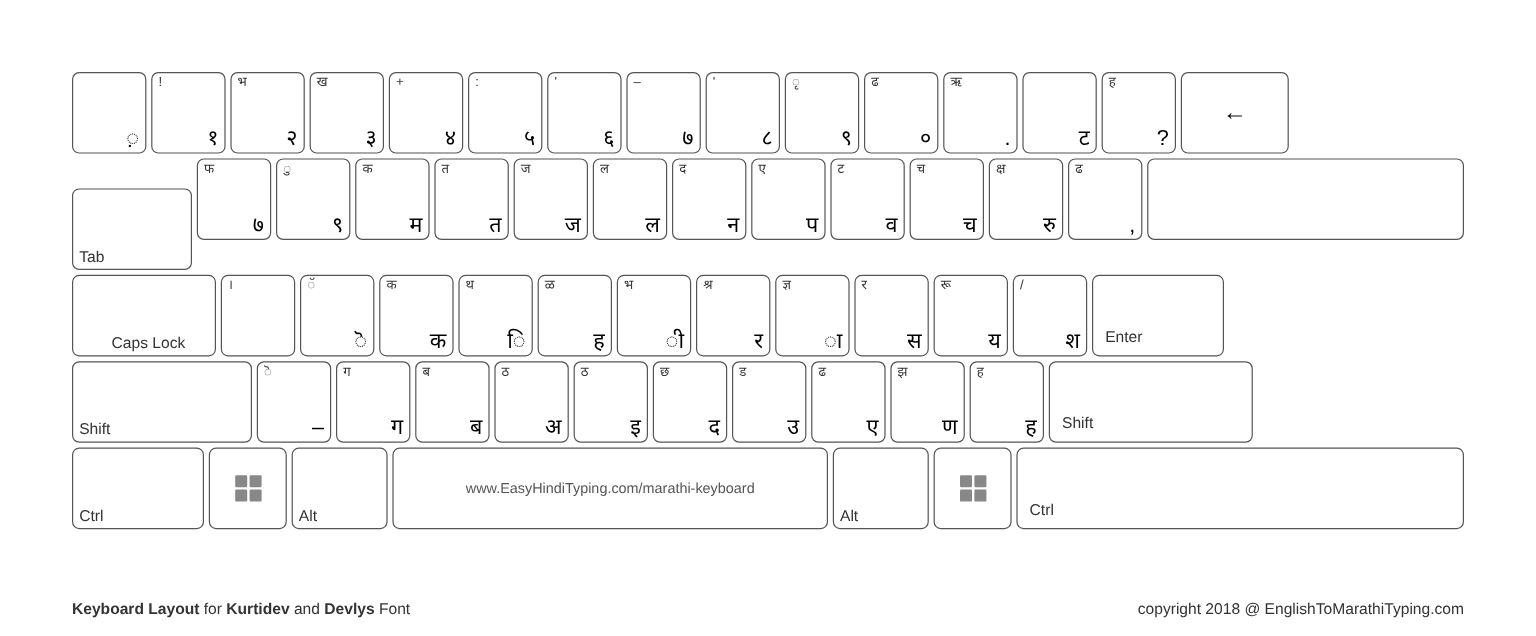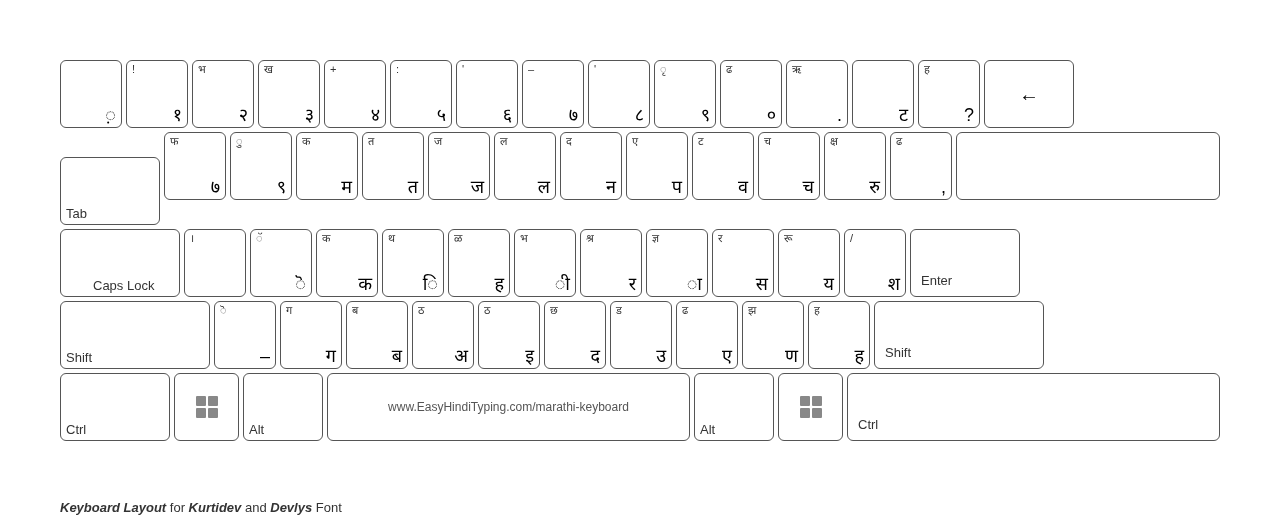--- a/index.html
+++ b/index.html
@@ -87,21 +87,21 @@
       left: 60px;
       right: 60px;
       display: flex;
       justify-content: space-between;
       align-items: center;
     }
     .footer-left {
       font-size: 13px;
       color: #333;
     }
-    .footer-left b { font-weight: bold; font-style: italic; }
+    .footer-left b { font-weight: bold; }
     .footer-right {
       font-size: 13px;
       color: #333;
     }
     .backspace-arrow {
       font-size: 20px;
     }
     .space-url {
       font-size: 12px;
       color: #555;
@@ -368,13 +368,14 @@
       <span class="label">Ctrl</span>
     </div>
   </div>
 
 </div>
 
 <div class="footer">
   <div class="footer-left">
     <b>Keyboard Layout</b> for <b>Kurtidev</b> and <b>Devlys</b> Font
   </div>
+  <div class="footer-right">copyright 2018 @ EnglishToMarathiTyping.com</div>
 </div>
 
 </body></html>

